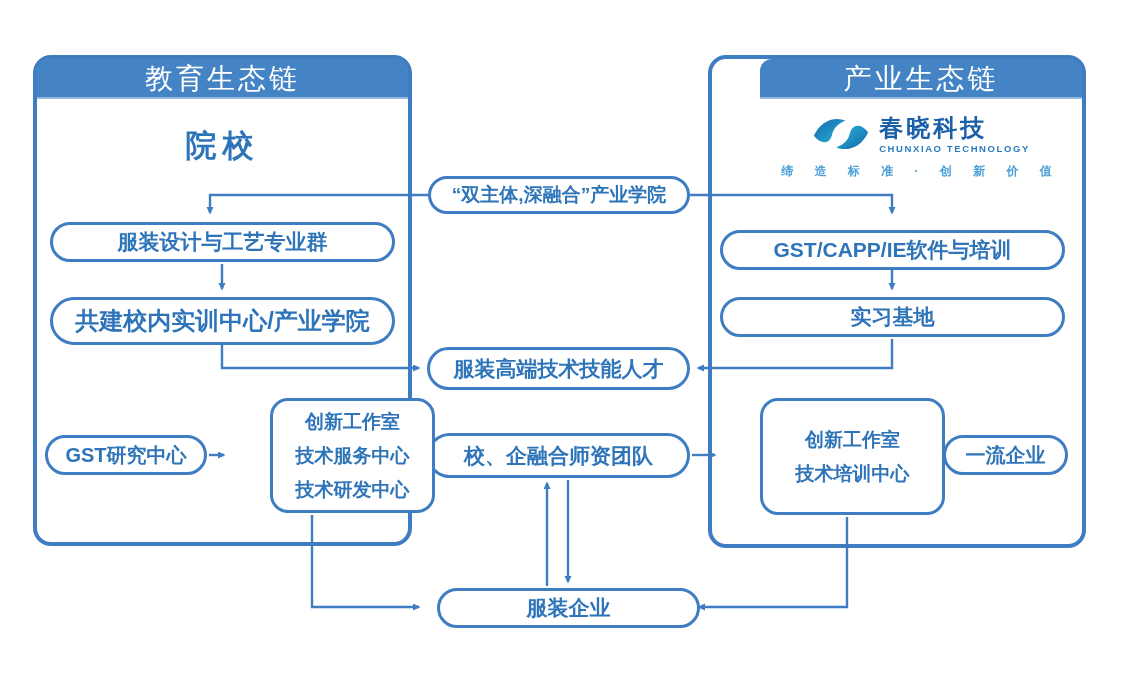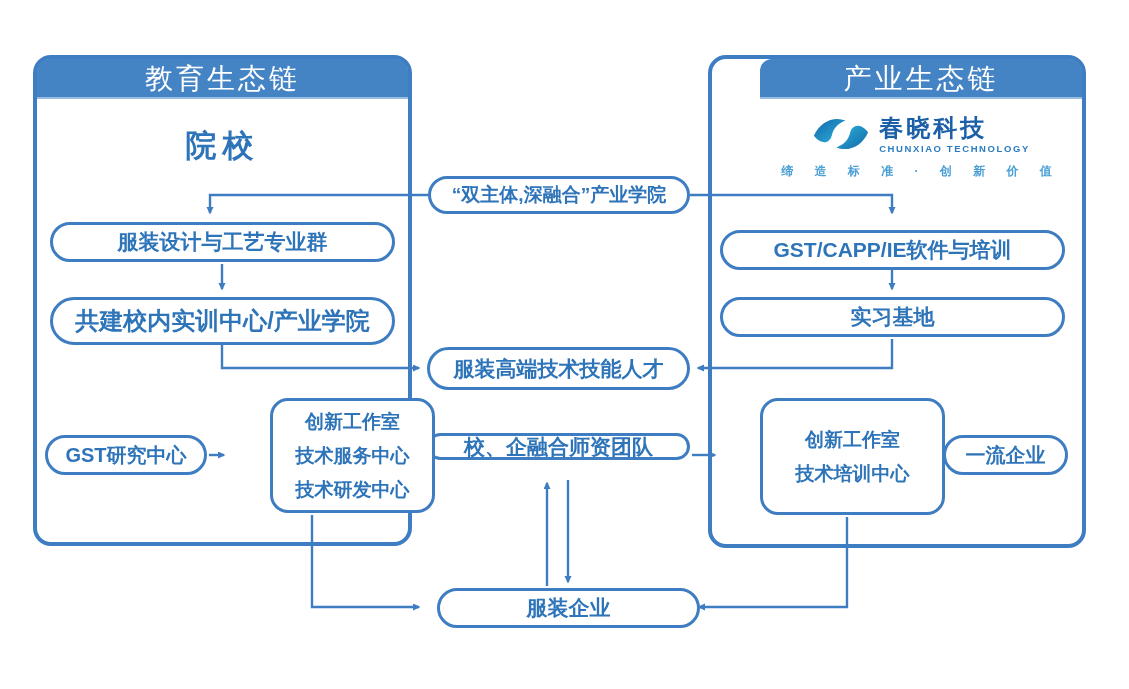--- a/index.html
+++ b/index.html
@@ -110,21 +110,21 @@
         </div>
       </div>
       <div class="logo-tagline">缔 造 标 准 · 创 新 价 值</div>
     </div>
   </section>
 
   <div class="node pill" style="left:428px;top:176px;width:262px;height:38px;font-size:19px;">“双主体,深融合”产业学院</div>
 
   <div class="node pill" style="left:427px;top:347px;width:263px;height:43px;font-size:21px;">服装高端技术技能人才</div>
 
-  <div class="node pill" style="left:427px;top:433px;width:263px;height:27px;font-size:21px;">校、企融合师资团队</div>
+  <div class="node pill" style="left:427px;top:433px;width:263px;height:45px;font-size:21px;">校、企融合师资团队</div>
 
   <div class="node pill" style="left:437px;top:588px;width:263px;height:40px;font-size:21px;">服装企业</div>
 
   <div class="node pill" style="left:50px;top:222px;width:345px;height:40px;font-size:21px;">服装设计与工艺专业群</div>
 
   <div class="node pill" style="left:50px;top:297px;width:345px;height:48px;font-size:24px;">共建校内实训中心/产业学院</div>
 
   <div class="node pill" style="left:45px;top:435px;width:162px;height:40px;font-size:20px;">GST研究中心</div>
 
   <div class="node rbox" style="left:232px;top:398px;width:165px;height:115px;font-size:19px;">

